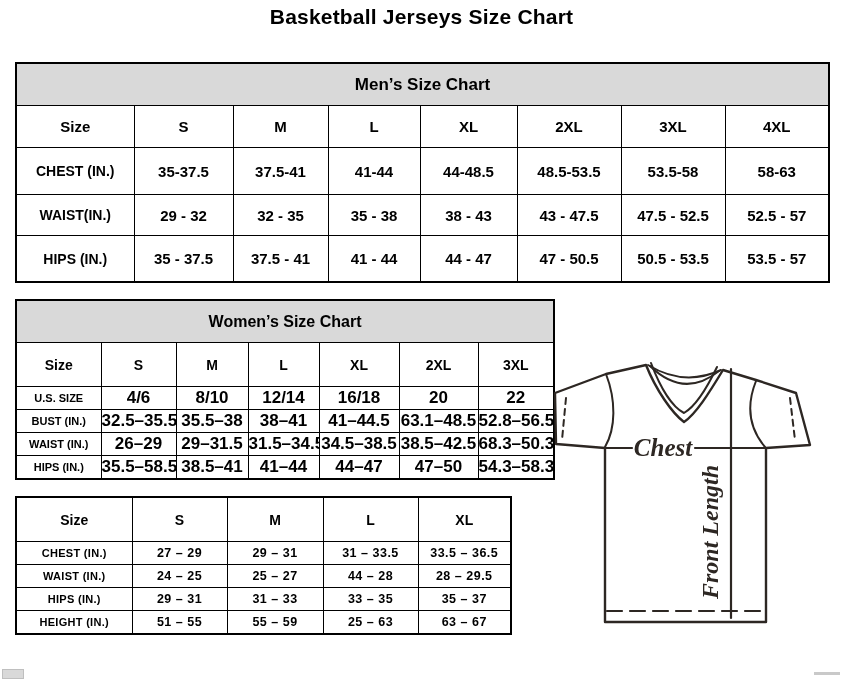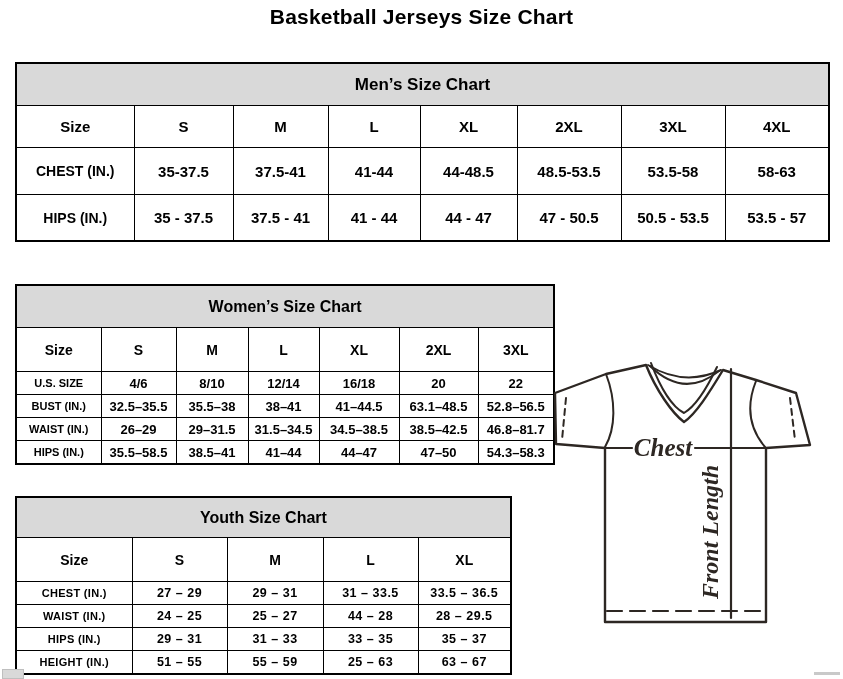--- a/index.html
+++ b/index.html
@@ -28,26 +28,26 @@
   .mens { left:15px; top:62px; width:813px; }
   .mens .band    { height:41px; font-size:17px; }
   .mens .hdr-row th { height:41px; font-size:15px; }
   .mens .r0 td { height:46px; }
   .mens .r1 td { height:40px; }
   .mens .r2 td { height:45px; }
   .mens .rlabel { font-size:14px; }
   .mens .val    { font-size:15px; }
 
   
-  .womens { left:15px; top:284px; width:538px;padding-left:15px; }
+  .womens { left:15px; top:299px; width:538px;padding-left:15px; }
   .womens .band    { height:41px; font-size:16px; }
   .womens .hdr-row th { height:43px; font-size:14px; }
   .womens .data-row td { height:22px; }
   .womens .rlabel { font-size:11px; }
-  .womens .val    { font-size:13px; }
+  .womens .val    { font-size:17px; }
 
   
   .youth { left:15px; top:496px; width:495px; }
   .youth .band    { height:39px; font-size:16px; }
   .youth .hdr-row th { height:43px; font-size:14px; }
   .youth .data-row td { height:22px; }
   .youth .rlabel { font-size:11px; letter-spacing:0.3px; }
   .youth .val    { font-size:12.5px; letter-spacing:0.5px; }
 
   
@@ -95,20 +95,30 @@
   <tr class="r0">
     <td class="rlabel">CHEST (IN.)</td>
     <td class="val">35-37.5</td>
     <td class="val">37.5-41</td>
     <td class="val">41-44</td>
     <td class="val">44-48.5</td>
     <td class="val">48.5-53.5</td>
     <td class="val">53.5-58</td>
     <td class="val">58-63</td>
   </tr>
+  <tr class="r1">
+    <td class="rlabel">WAIST(IN.)</td>
+    <td class="val">29 - 32</td>
+    <td class="val">32 - 35</td>
+    <td class="val">35 - 38</td>
+    <td class="val">38 - 43</td>
+    <td class="val">43 - 47.5</td>
+    <td class="val">47.5 - 52.5</td>
+    <td class="val">52.5 - 57</td>
+  </tr>
   <tr class="r2">
     <td class="rlabel">HIPS (IN.)</td>
     <td class="val">35 - 37.5</td>
     <td class="val">37.5 - 41</td>
     <td class="val">41 - 44</td>
     <td class="val">44 - 47</td>
     <td class="val">47 - 50.5</td>
     <td class="val">50.5 - 53.5</td>
     <td class="val">53.5 - 57</td>
   </tr>
@@ -156,21 +166,21 @@
     <td class="val">63.1–48.5</td>
     <td class="val">52.8–56.5</td>
   </tr>
   <tr class="data-row">
     <td class="rlabel">WAIST (IN.)</td>
     <td class="val">26–29</td>
     <td class="val">29–31.5</td>
     <td class="val">31.5–34.5</td>
     <td class="val">34.5–38.5</td>
     <td class="val">38.5–42.5</td>
-    <td class="val">46.8–81.7</td>
+    <td class="val">68.3–50.3</td>
   </tr>
   <tr class="data-row">
     <td class="rlabel">HIPS (IN.)</td>
     <td class="val">35.5–58.5</td>
     <td class="val">38.5–41</td>
     <td class="val">41–44</td>
     <td class="val">44–47</td>
     <td class="val">47–50</td>
     <td class="val">54.3–58.3</td>
   </tr>
@@ -179,23 +189,20 @@
 
 <table class="size-table youth">
   <colgroup>
     <col style="width:116px">
       <col style="width:95px">
       <col style="width:96px">
       <col style="width:95px">
       <col style="width:93px">
   </colgroup>
   <tbody>
-      <tr>
-        <td class="band" colspan="5">Youth Size Chart</td>
-      </tr>
   <tr class="hdr-row">
     <th>Size</th>
     <th>S</th>
     <th>M</th>
     <th>L</th>
     <th>XL</th>
   </tr>
   <tr class="data-row">
     <td class="rlabel">CHEST (IN.)</td>
     <td class="val">27 – 29</td>

